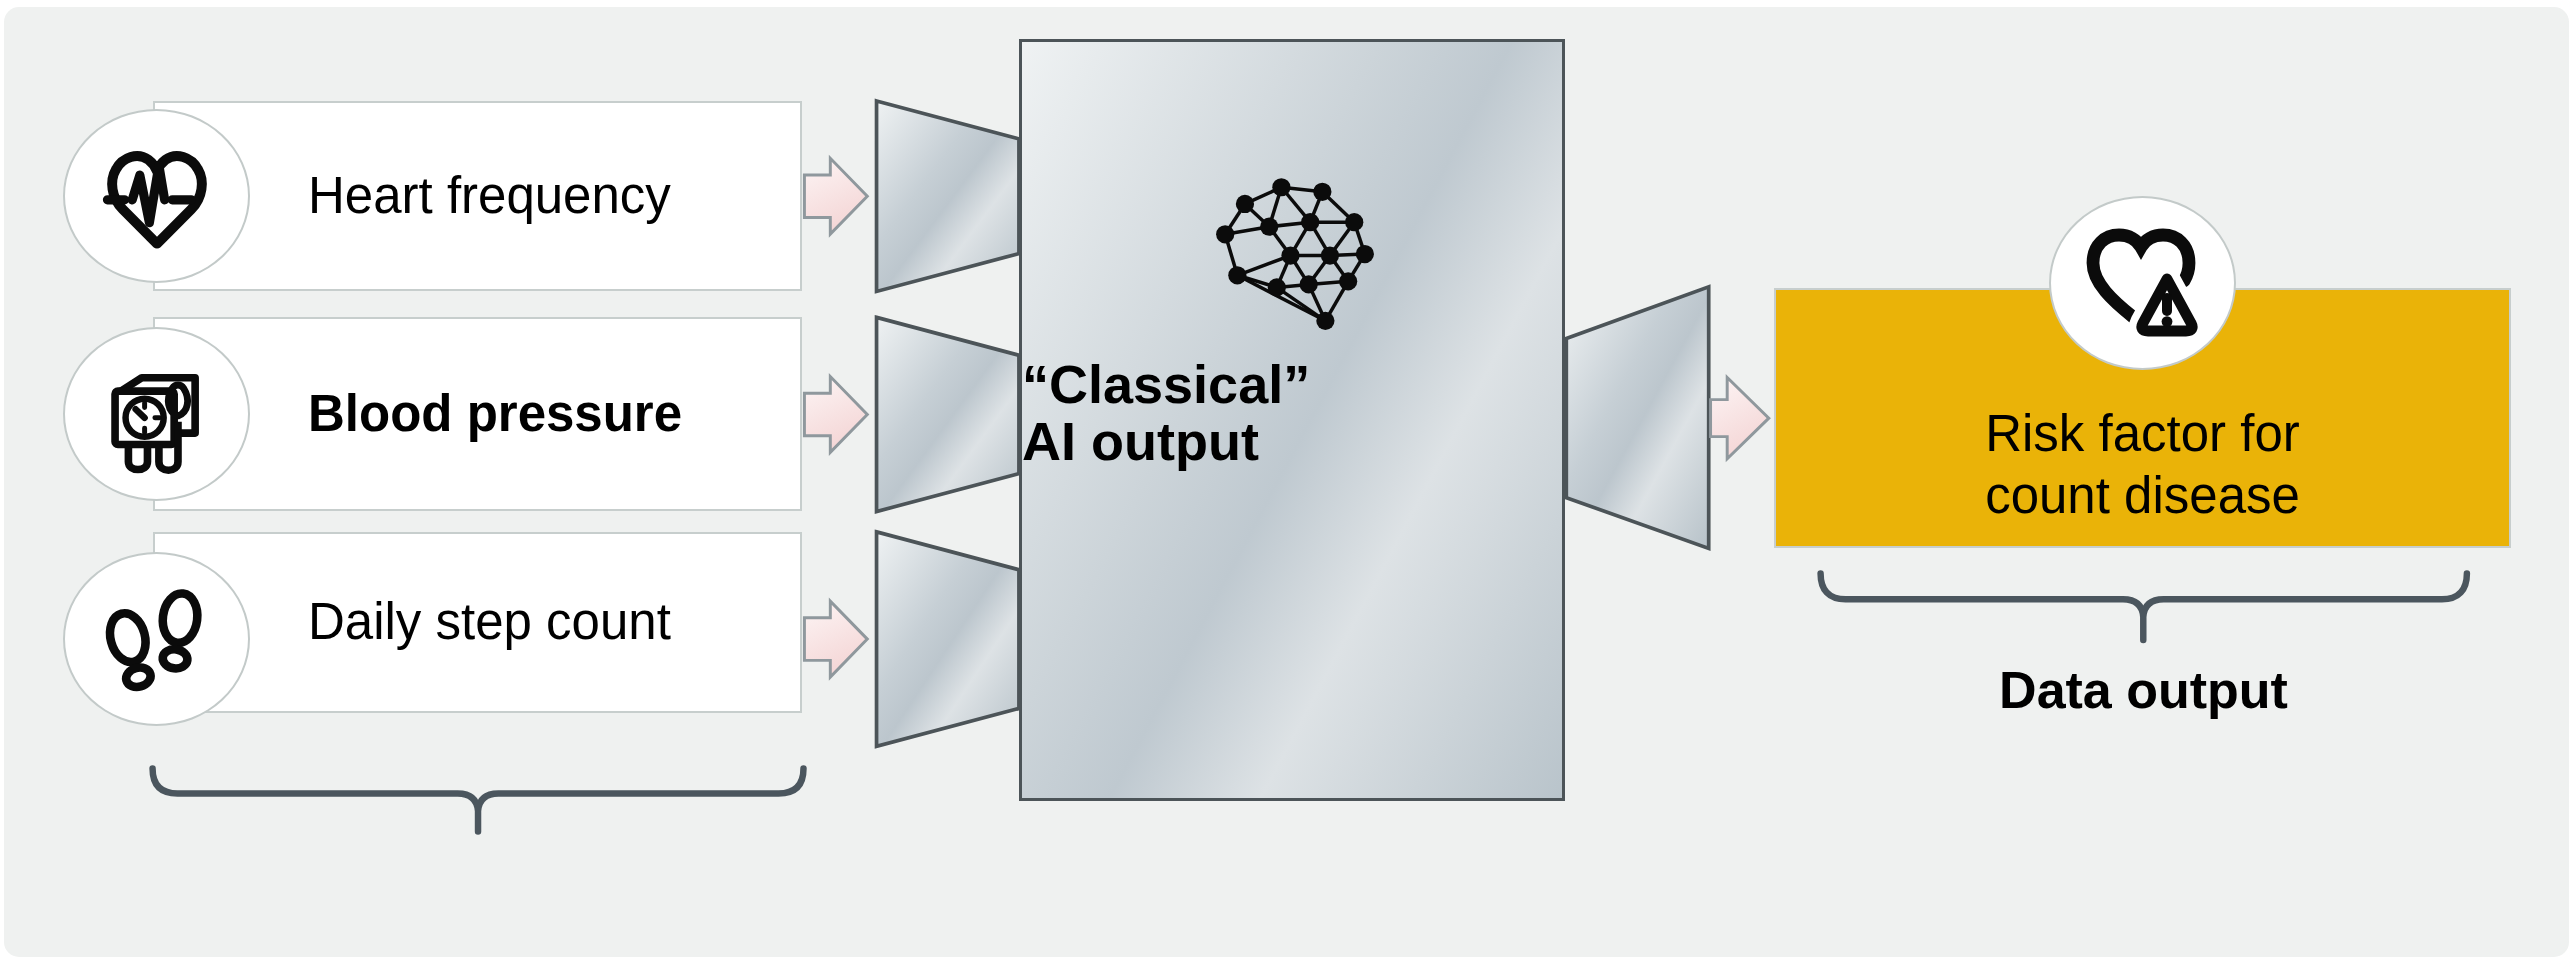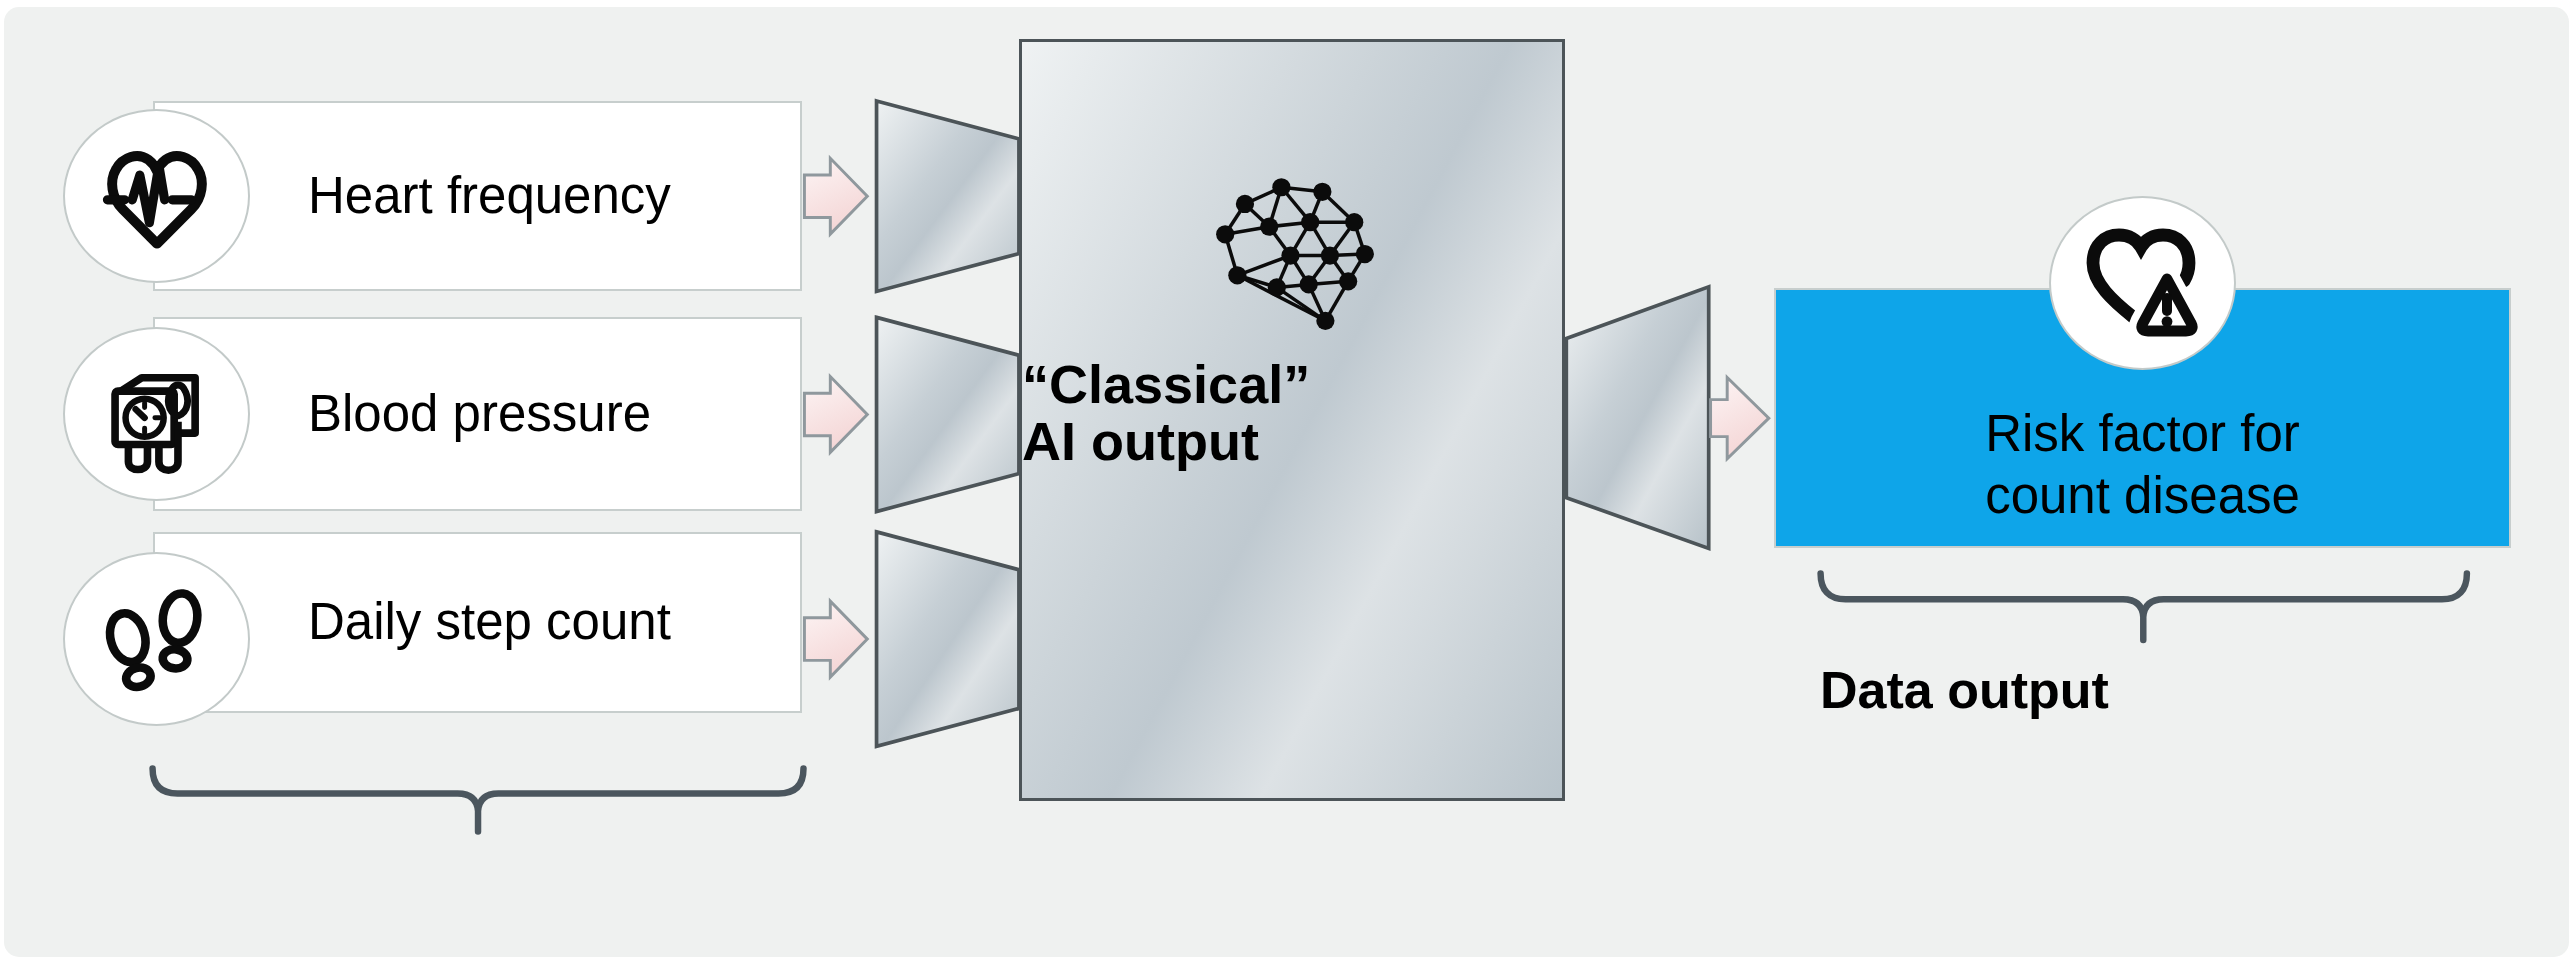--- a/index.html
+++ b/index.html
@@ -35,28 +35,28 @@
   .circle svg{width:122px;height:122px;}
   .modelbox{
     position:absolute;left:1019px;top:39px;width:546px;height:762px;box-sizing:border-box;
     border:3.7px solid var(--silver-dark-border);
     background:linear-gradient(118deg,#eff2f3 0%,#ccd4d9 38%,#bfc9d0 52%,#dde2e5 68%,#b9c4cb 100%);
   }
   .brain{position:absolute;left:50%;transform:translateX(-50%);top:124px;width:185px;height:170px;}
   .model-title{position:absolute;top:314px;left:0;width:100%;text-align:left;
     font-size:54px;font-weight:bold;line-height:57px;color:var(--text-color);}
   .outbox{
-    position:absolute;left:1774px;top:288px;width:737px;height:260px;background:#0ea5e9;
+    position:absolute;left:1774px;top:288px;width:737px;height:260px;background:#eab308;
     border:2.8px solid var(--box-border);box-sizing:border-box;
   }
   .outbox .out-lbl{position:absolute;top:113px;left:0;width:100%;text-align:center;
     font-size:51px;line-height:62px;color:var(--text-color);}
   .outcircle{left:2049px;top:196px;}
   .outcircle svg{width:128px;height:128px;}
-  .group-label{position:absolute;width:647px;text-align:left;font-size:52px;font-weight:bold;color:var(--text-color);}
+  .group-label{position:absolute;width:647px;text-align:center;font-size:52px;font-weight:bold;color:var(--text-color);}
   #data-input-label{left:154px;top:855px;}
   #data-output-label{left:1820px;top:660px;}
 </style>
 </head>
 <body>
 
 <div id="stage">
 
   <div class="panel"></div>
 
@@ -86,21 +86,21 @@
     <polygon points="870,668 898,668 898,650 938,691 898,732 898,714 870,714" style="fill:url(#pink);stroke:var(--arrow-border,#8f989d);stroke-width:3.2"></polygon>
     <polygon points="1850,432 1868,432 1868,408 1913,452 1868,496 1868,472 1850,472" style="fill:url(#pink);stroke:var(--arrow-border,#8f989d);stroke-width:3.2"></polygon>
 
     <path d="M165 831 C165 849 174 858 192 858 H495 C508 858 516 864 517 877 C518 864 526 858 539 858 H842 C860 858 869 849 869 831 M517 877 V899" style="fill:none;stroke:var(--brace-color,#4b565e);stroke-width:7;stroke-linecap:round"></path>
     <path d="M1969 620 C1969 638 1978 648 1996 648 H2296 C2309 648 2317 654 2318 667 C2319 654 2327 648 2340 648 H2641 C2659 648 2668 638 2668 620 M2318 667 V692" style="fill:none;stroke:var(--brace-color,#4b565e);stroke-width:7;stroke-linecap:round"></path>
   </svg>
 
   <div class="inbox" style="top:101px;height:190px;">
     <span class="lbl">Heart frequency</span>
   </div>
-  <div class="inbox" style="top:317px;height:194px;">
+  <div class="inbox" style="top:317px;height:194px;font-weight:bold;">
     <span class="lbl">Blood pressure</span>
   </div>
   <div class="inbox" style="top:532px;height:181px;">
     <span class="lbl">Daily step count</span>
   </div>
 
   <div class="circle" style="top:109px;">
     <svg viewBox="0 0 64 64">
       <path d="M32 57 L14 39 C8 33 7 24 10.5 18 C14 11.5 22 9 27.5 13 C29.5 14.5 31 16.5 32 19 C33 16.5 34.5 14.5 36.5 13 C42 9 50 11.5 53.5 18 C57 24 56 33 50 39 Z" fill="none" stroke="#0b0b0b" stroke-width="5.2" stroke-linejoin="round"></path>
       <path d="M6 34 H15 M19 34 L23 21 L28 46 L33 16 L36 34 M40 34 H50" fill="none" stroke="#0b0b0b" stroke-width="4.8" stroke-linecap="round" stroke-linejoin="round"></path>

